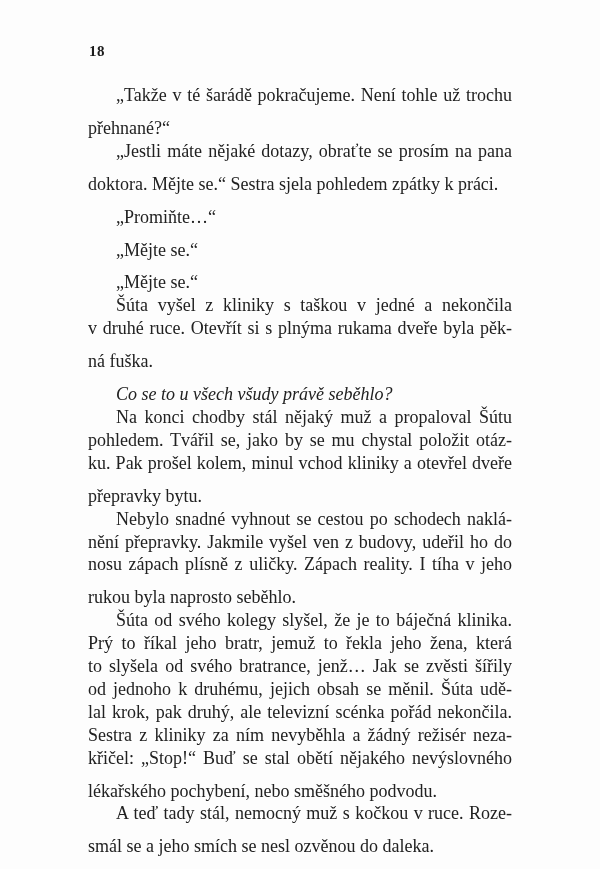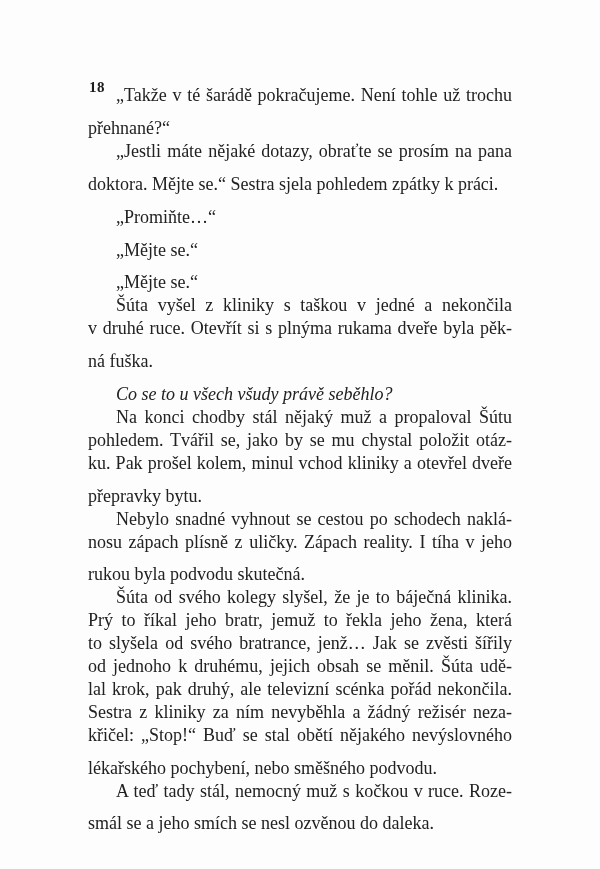--- a/index.html
+++ b/index.html
@@ -17,21 +17,20 @@
     overflow: hidden;
   }
   .page-number {
     position: absolute;
     left: 89px;
     top: 43px;
     font-size: 15px;
     font-weight: bold;
     letter-spacing: 0.5px;
     color: #1c1c1c;
-    margin-top: 36px;
   }
   .text-block {
     position: absolute;
     left: 88px;
     top: 84px;
     width: 424px;
   }
   .para {
     margin: 0;
     padding: 0;
@@ -86,22 +85,23 @@
         <div class="line first last">Co se to u všech všudy právě seběhlo?</div>
       </div>
       <div class="para">
         <div class="line first">Na konci chodby stál nějaký muž a propaloval Šútu</div>
         <div class="line">pohledem. Tvářil se, jako by se mu chystal položit otáz-</div>
         <div class="line">ku. Pak prošel kolem, minul vchod kliniky a otevřel dveře</div>
         <div class="line last">přepravky bytu.</div>
       </div>
       <div class="para">
         <div class="line first">Nebylo snadné vyhnout se cestou po schodech naklá-</div>
+        <div class="line">nění přepravky. Jakmile vyšel ven z budovy, udeřil ho do</div>
         <div class="line">nosu zápach plísně z uličky. Zápach reality. I tíha v jeho</div>
-        <div class="line last">rukou byla podvodu skutečná.</div>
+        <div class="line last">rukou byla naprosto seběhlo.</div>
       </div>
       <div class="para">
         <div class="line first">Šúta od svého kolegy slyšel, že je to báječná klinika.</div>
         <div class="line">Prý to říkal jeho bratr, jemuž to řekla jeho žena, která</div>
         <div class="line">to slyšela od svého bratrance, jenž… Jak se zvěsti šířily</div>
         <div class="line">od jednoho k druhému, jejich obsah se měnil. Šúta udě-</div>
         <div class="line">lal krok, pak druhý, ale televizní scénka pořád nekončila.</div>
         <div class="line">Sestra z kliniky za ním nevyběhla a žádný režisér neza-</div>
         <div class="line">křičel: „Stop!“ Buď se stal obětí nějakého nevýslovného</div>
         <div class="line last">lékařského pochybení, nebo směšného podvodu.</div>

